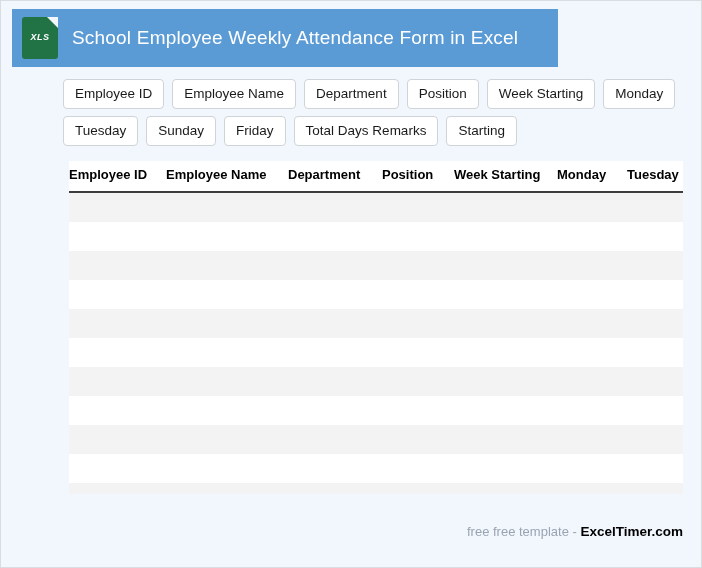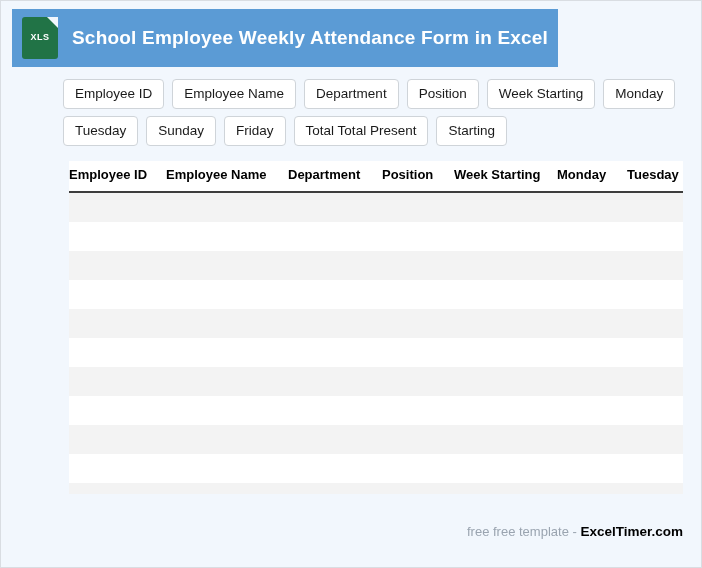--- a/index.html
+++ b/index.html
@@ -35,20 +35,21 @@
     align-items: center;
     padding-left: 10px;
     box-sizing: border-box;
   }
   .xls-icon {
     width: 36px;
     height: 42px;
     position: relative;
     flex: 0 0 auto;
     margin-right: 14px;
+    font-style: italic;
   }
   .xls-icon .sheet {
     position: absolute;
     left: 0; top: 0;
     width: 36px;
     height: 42px;
     background: #217346;
     border-radius: 3px;
   }
   .xls-icon .fold {
@@ -66,21 +67,21 @@
     text-align: center;
     color: #ffffff;
     font-size: 9px;
     font-weight: bold;
     letter-spacing: 0.5px;
     font-family: "Liberation Sans", sans-serif;
   }
   .header-title {
     color: #ffffff;
     font-size: 19px;
-    font-weight: bold;
+    font-weight: normal;
     letter-spacing: 0.2px;
     line-height: 22px;
   }
 
   
   .chips {
     position: absolute;
     left: 62px;
     top: 78px;
     width: 620px;
@@ -176,21 +177,21 @@
       <div class="chip">Employee Name</div>
       <div class="chip">Department</div>
       <div class="chip">Position</div>
       <div class="chip">Week Starting</div>
       <div class="chip">Monday</div>
     </div>
     <div class="chip-row">
       <div class="chip">Tuesday</div>
       <div class="chip">Sunday</div>
       <div class="chip">Friday</div>
-      <div class="chip">Total Total Present</div>
+      <div class="chip">Total Days Remarks</div>
       <div class="chip">Starting</div>
     </div>
   </div>
 
   <div class="table-wrap">
     <table class="data">
       <colgroup>
         <col style="width:97px">
         <col style="width:122px">
         <col style="width:94px">

